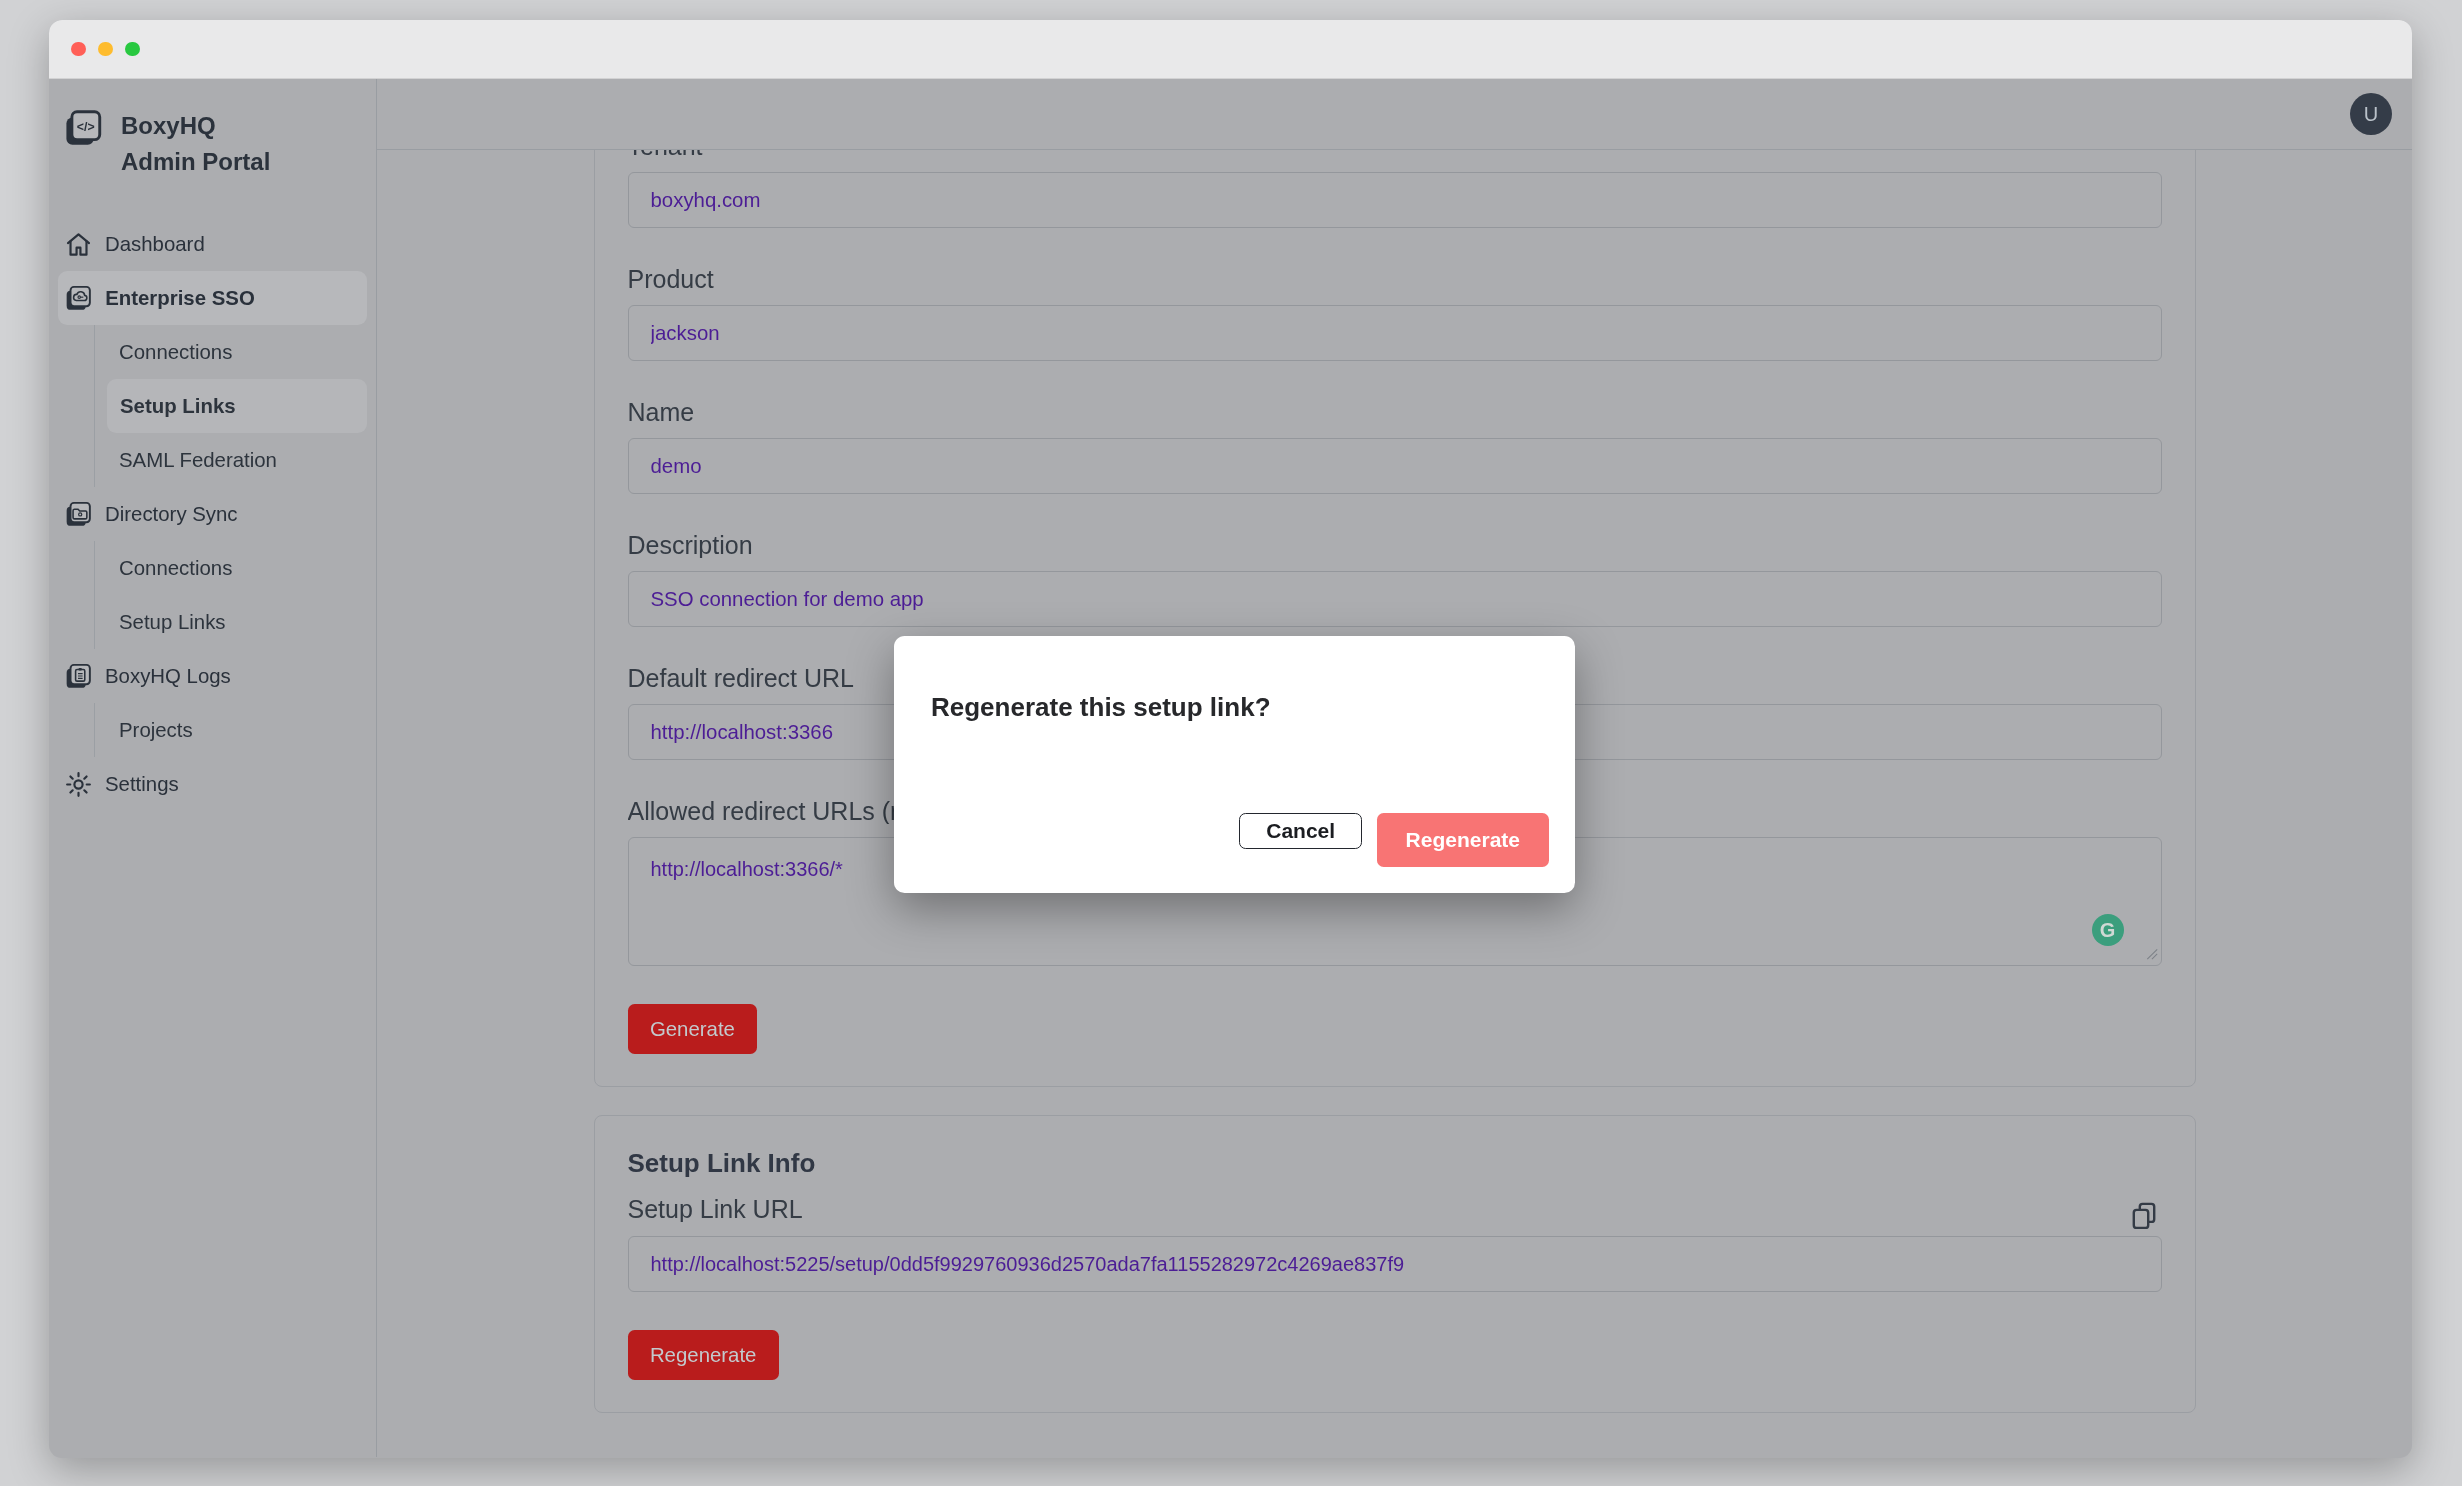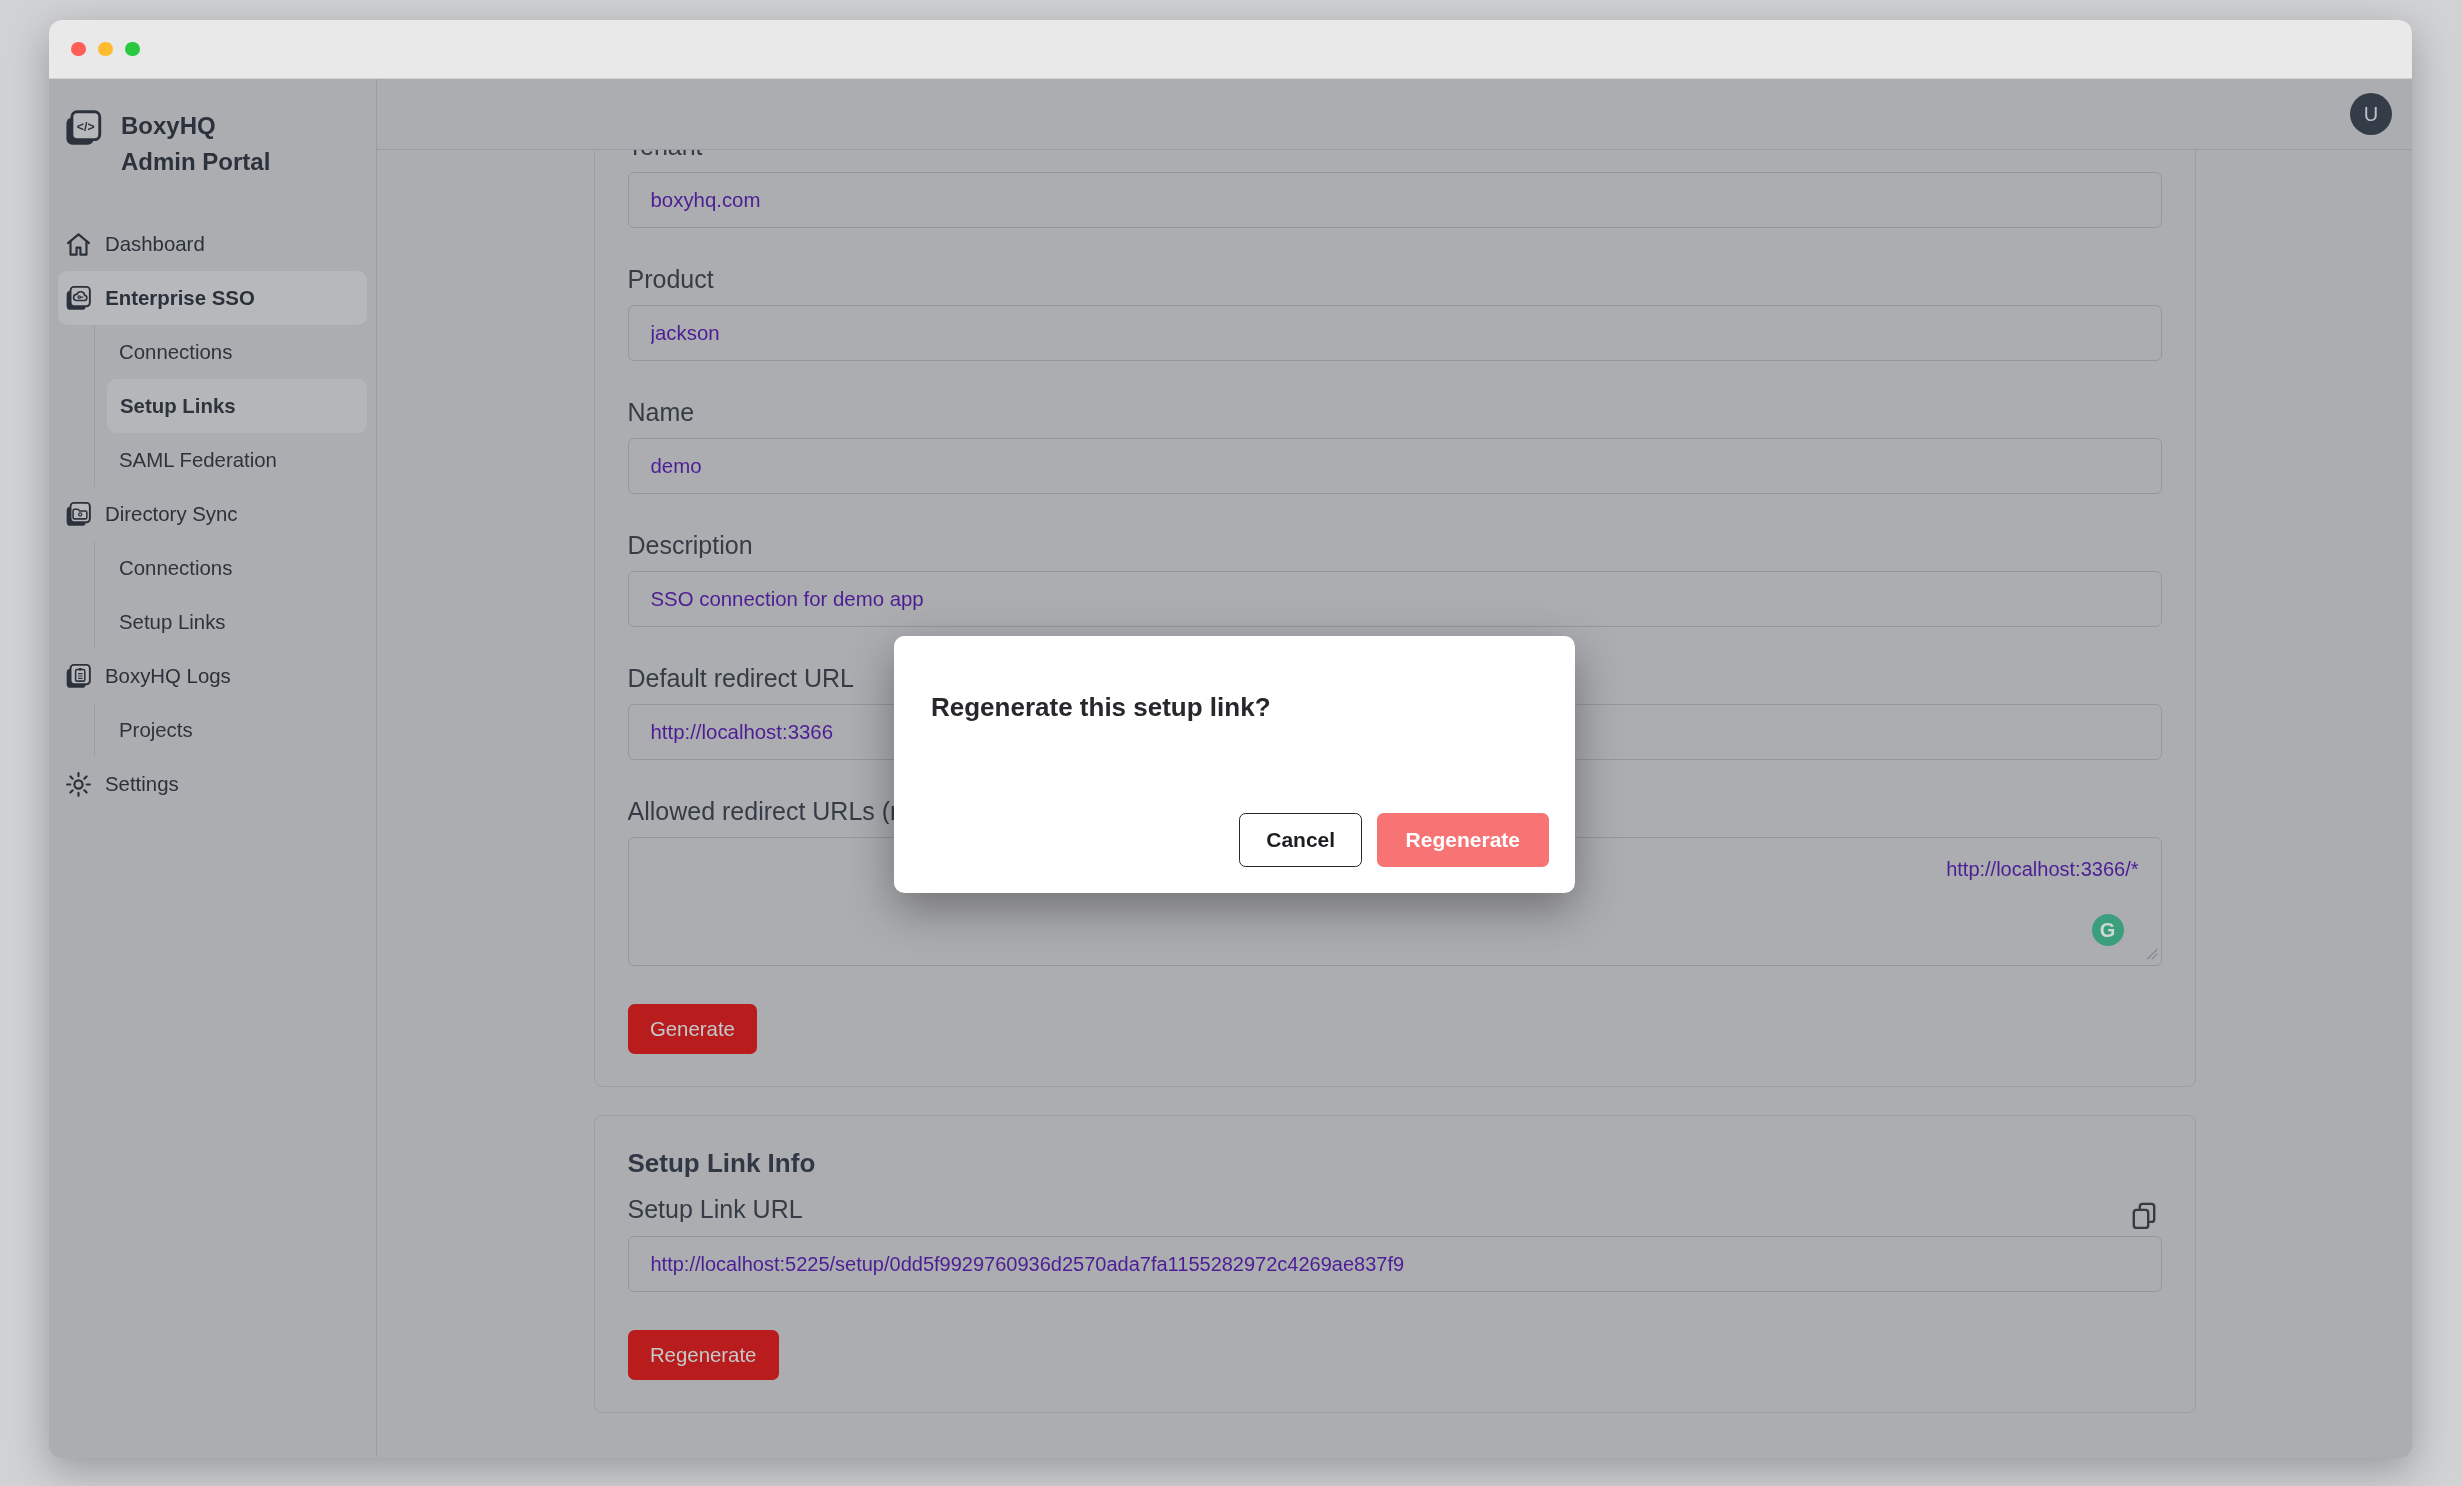--- a/index.html
+++ b/index.html
@@ -42,21 +42,21 @@
   .card { border:1px solid #9b9ea3; border-radius:8px; padding:32px 33px; }
   .card2 { margin-top:28px; }
   .field { margin-bottom:38px; }
   .field:last-of-type { margin-bottom:0; }
   .field-label { font-size:25px; font-weight:400; color:#353c45; height:26px; line-height:26px;
                  margin-bottom:13px; white-space:nowrap; overflow:hidden; }
   .text-input { display:block; width:100%; height:56px; background:transparent;
                 border:1px solid #94979c; border-radius:6px; padding:0 22px;
                 font-size:20.4px; color:#4c1d95; font-family:"Liberation Sans", sans-serif; outline:none; }
   .ta-wrap { position:relative; }
-  textarea.text-input { height:129px; padding:17px 22px; resize:none; line-height:1.4; font-size:20px;text-align:right; }
+  textarea.text-input { height:129px; padding:17px 22px; resize:none; line-height:1.4; font-size:20px; }
   .grammarly { position:absolute; right:38px; bottom:20px; width:32px; height:32px; border-radius:50%;
                background:#3b9e7d; color:#cfd9d4; display:flex; align-items:center; justify-content:center;
                font-size:20px; font-weight:700; }
   .resize-handle { position:absolute; right:3.3px; bottom:3.3px; }
 
   .btn-teal { display:inline-block; background:#b91c1c; color:#c3c9cc; border:none; border-radius:6.6px;
               height:50px; padding:0 22.4px; font-size:20.4px; font-weight:500;
               font-family:"Liberation Sans", sans-serif; margin-top:38px; cursor:pointer; }
   .card2 .btn-teal { margin-top:38px; }
   .card-heading { font-size:26px; font-weight:700; color:#313845; margin-bottom:17px; }
@@ -65,21 +65,21 @@
   .copy-btn { background:none; border:none; cursor:pointer; padding:0; height:37px; }
 
   
   .overlay { position:absolute; left:49px; top:79px; width:2363px; height:1378px; z-index:30; background:transparent; }
   .modal { position:absolute; left:894px; top:636px; width:681px; height:257px; z-index:40;
            background:#ffffff; border-radius:10.6px; padding:33px 37px;
            box-shadow:0 16px 46px rgba(0,0,0,.35); }
   .modal-title { font-size:26px; font-weight:700; color:#27282b; margin-bottom:21px;margin-top:23px; }
   .modal-body { font-size:21px; color:#46494f; line-height:1.55; white-space:pre-line; }
   .modal-actions { position:absolute; right:26px; bottom:26px; display:flex; gap:14.5px; }
-  .btn-cancel { height:54px; padding:0 26px; background:#ffffff; border:1.6px solid #23272e;
+  .btn-cancel { height:36px; padding:0 26px; background:#ffffff; border:1.6px solid #23272e;
                 border-radius:6.6px; font-size:21px; font-weight:600; color:#1b1d21;
                 font-family:"Liberation Sans", sans-serif; cursor:pointer; }
   .btn-danger { height:54px; padding:0 29px; background:#f87474; border:none; border-radius:6.6px;
                 font-size:21px; font-weight:600; color:#ffffff;
                 font-family:"Liberation Sans", sans-serif; cursor:pointer; }
 </style>
 </head>
 <body>
 
 <div class="window">

